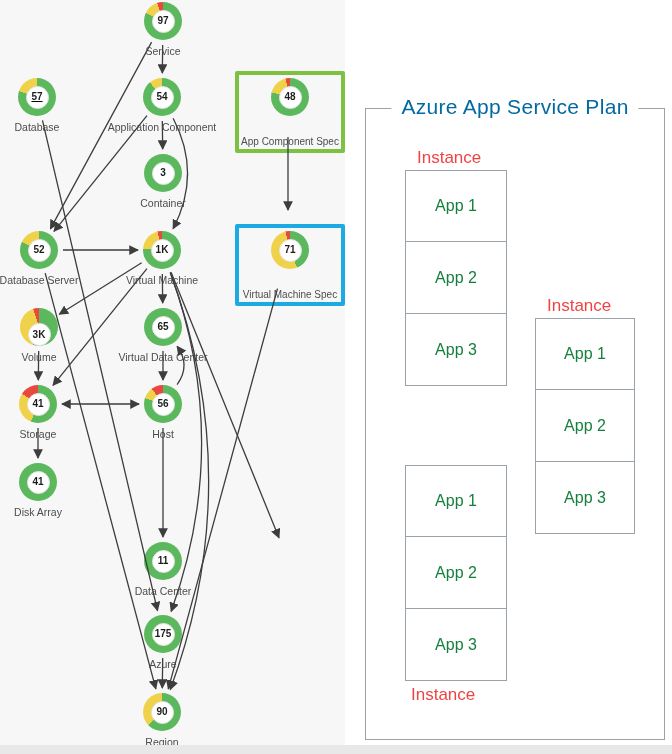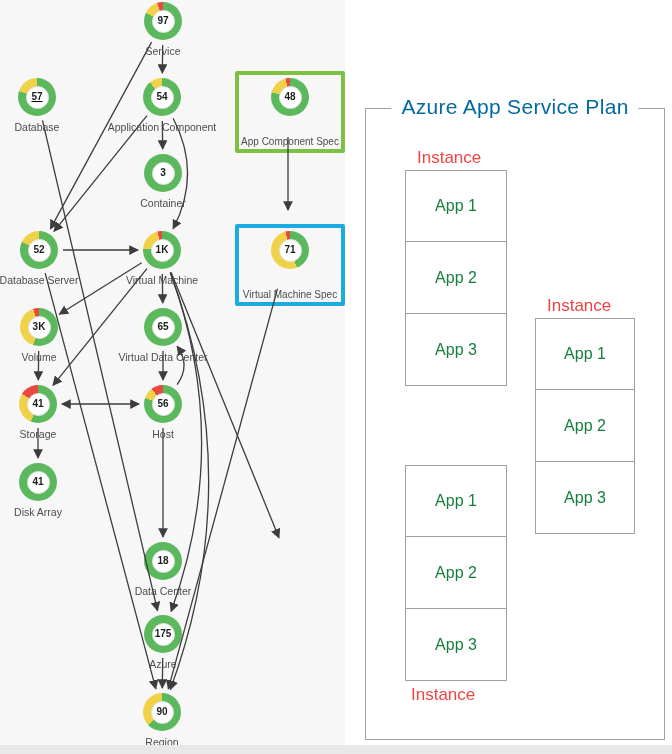--- a/index.html
+++ b/index.html
@@ -92,21 +92,21 @@
     </div>
     <div class="node spec-box" style="border-color: rgb(27, 170, 225); width: 98px; left: 235px; top: 224px;">
       <div class="donut" style="background: conic-gradient(rgb(92, 184, 92) 0deg, rgb(92, 184, 92) 44%, rgb(240, 210, 74) 44%, rgb(240, 210, 74) 96%, rgb(232, 72, 63) 96%, rgb(232, 72, 63) 100%);">
         <div class="hole">
           <span class="val">71</span>
         </div>
       </div>
       <div class="nlabel">Virtual Machine Spec</div>
     </div>
     <div class="node" style="left: -16px; top: 308px;">
-      <div class="donut" style="background: conic-gradient(rgb(92, 184, 92) 0deg, rgb(92, 184, 92) 55%, rgb(240, 210, 74) 55%, rgb(240, 210, 74) 95%, rgb(232, 72, 63) 95%, rgb(232, 72, 63) 100%);">
+      <div class="donut" style="background: conic-gradient(rgb(92, 184, 92) 0deg, rgb(92, 184, 92) 55%, rgb(240, 210, 74) 55%, rgb(240, 210, 74) 95%, rgb(232, 72, 63) 95%, rgb(232, 72, 63) 100%); align-items: flex-end;">
         <div class="hole">
           <span class="val">3K</span>
         </div>
       </div>
       <div class="nlabel">Volume</div>
     </div>
     <div class="node" style="left: 108px; top: 308px;">
       <div class="donut" style="background: conic-gradient(rgb(92, 184, 92) 0deg, rgb(92, 184, 92) 100%, rgb(240, 210, 74) 100%, rgb(240, 210, 74) 100%, rgb(232, 72, 63) 100%, rgb(232, 72, 63) 100%);">
         <div class="hole">
           <span class="val">65</span>
@@ -134,21 +134,21 @@
       <div class="donut" style="background: conic-gradient(rgb(92, 184, 92) 0deg, rgb(92, 184, 92) 100%, rgb(240, 210, 74) 100%, rgb(240, 210, 74) 100%, rgb(232, 72, 63) 100%, rgb(232, 72, 63) 100%);">
         <div class="hole">
           <span class="val">41</span>
         </div>
       </div>
       <div class="nlabel">Disk Array</div>
     </div>
     <div class="node" style="left: 108px; top: 542px;">
       <div class="donut" style="background: conic-gradient(rgb(92, 184, 92) 0deg, rgb(92, 184, 92) 100%, rgb(240, 210, 74) 100%, rgb(240, 210, 74) 100%, rgb(232, 72, 63) 100%, rgb(232, 72, 63) 100%);">
         <div class="hole">
-          <span class="val">18</span>
+          <span class="val">11</span>
         </div>
       </div>
       <div class="nlabel">Data Center</div>
     </div>
     <div class="node" style="left: 108px; top: 615px;">
       <div class="donut" style="background: conic-gradient(rgb(92, 184, 92) 0deg, rgb(92, 184, 92) 100%, rgb(240, 210, 74) 100%, rgb(240, 210, 74) 100%, rgb(232, 72, 63) 100%, rgb(232, 72, 63) 100%);">
         <div class="hole">
           <span class="val">175</span>
         </div>
       </div>

